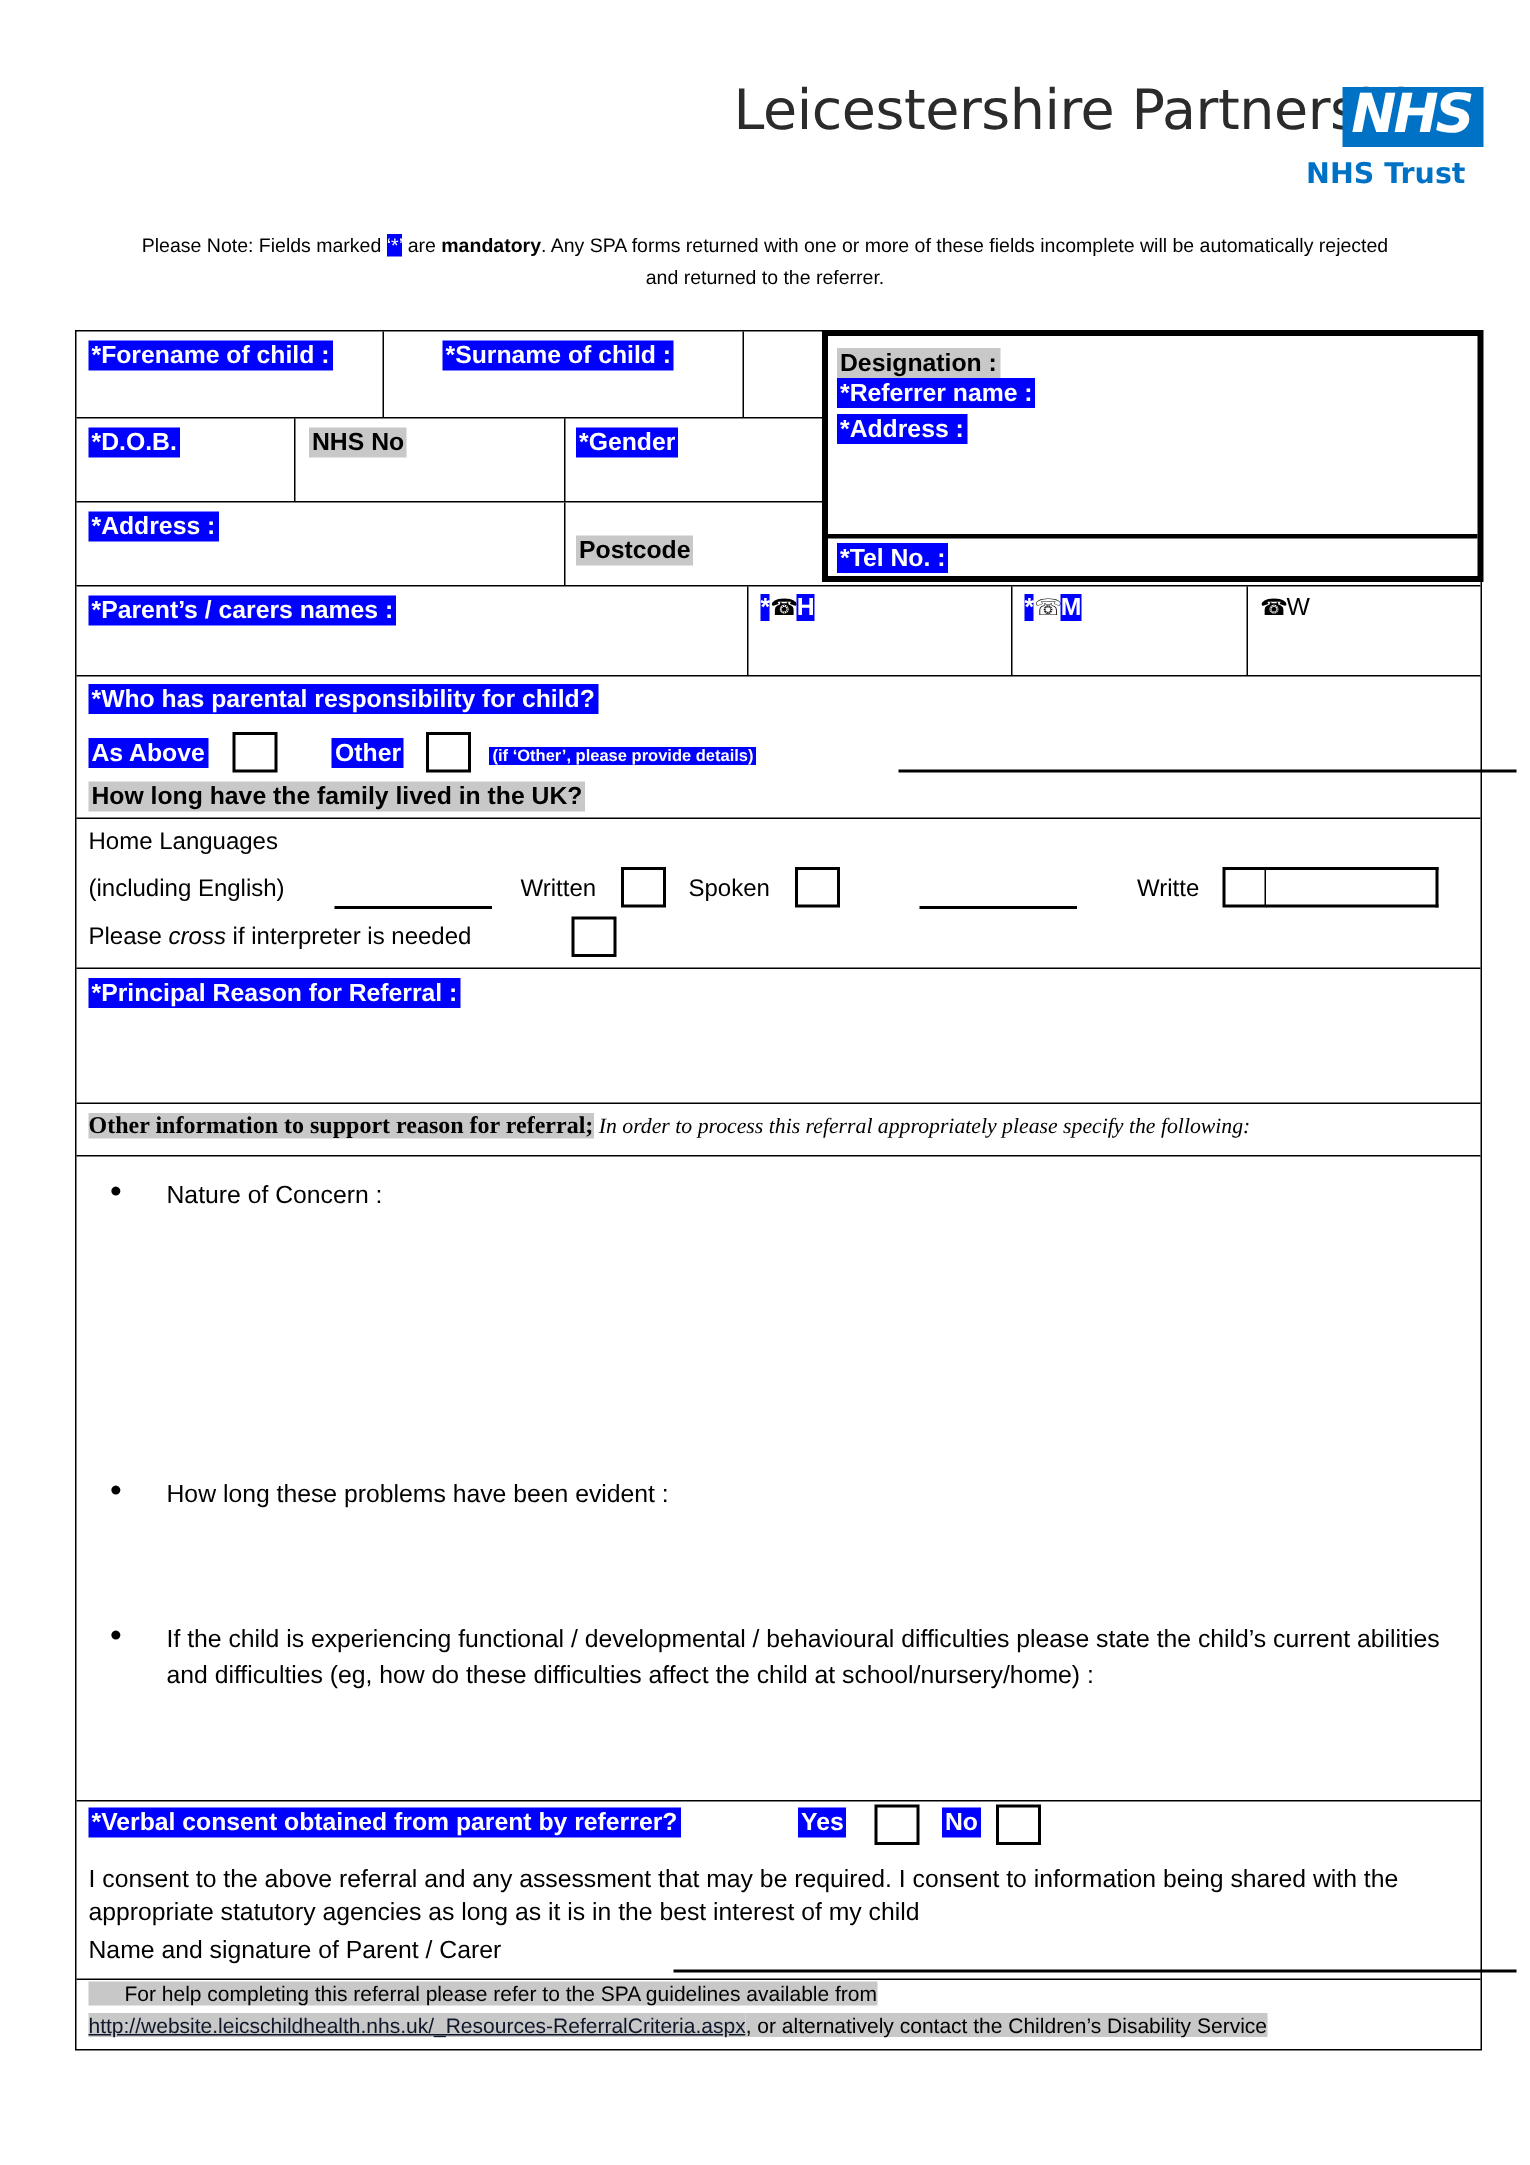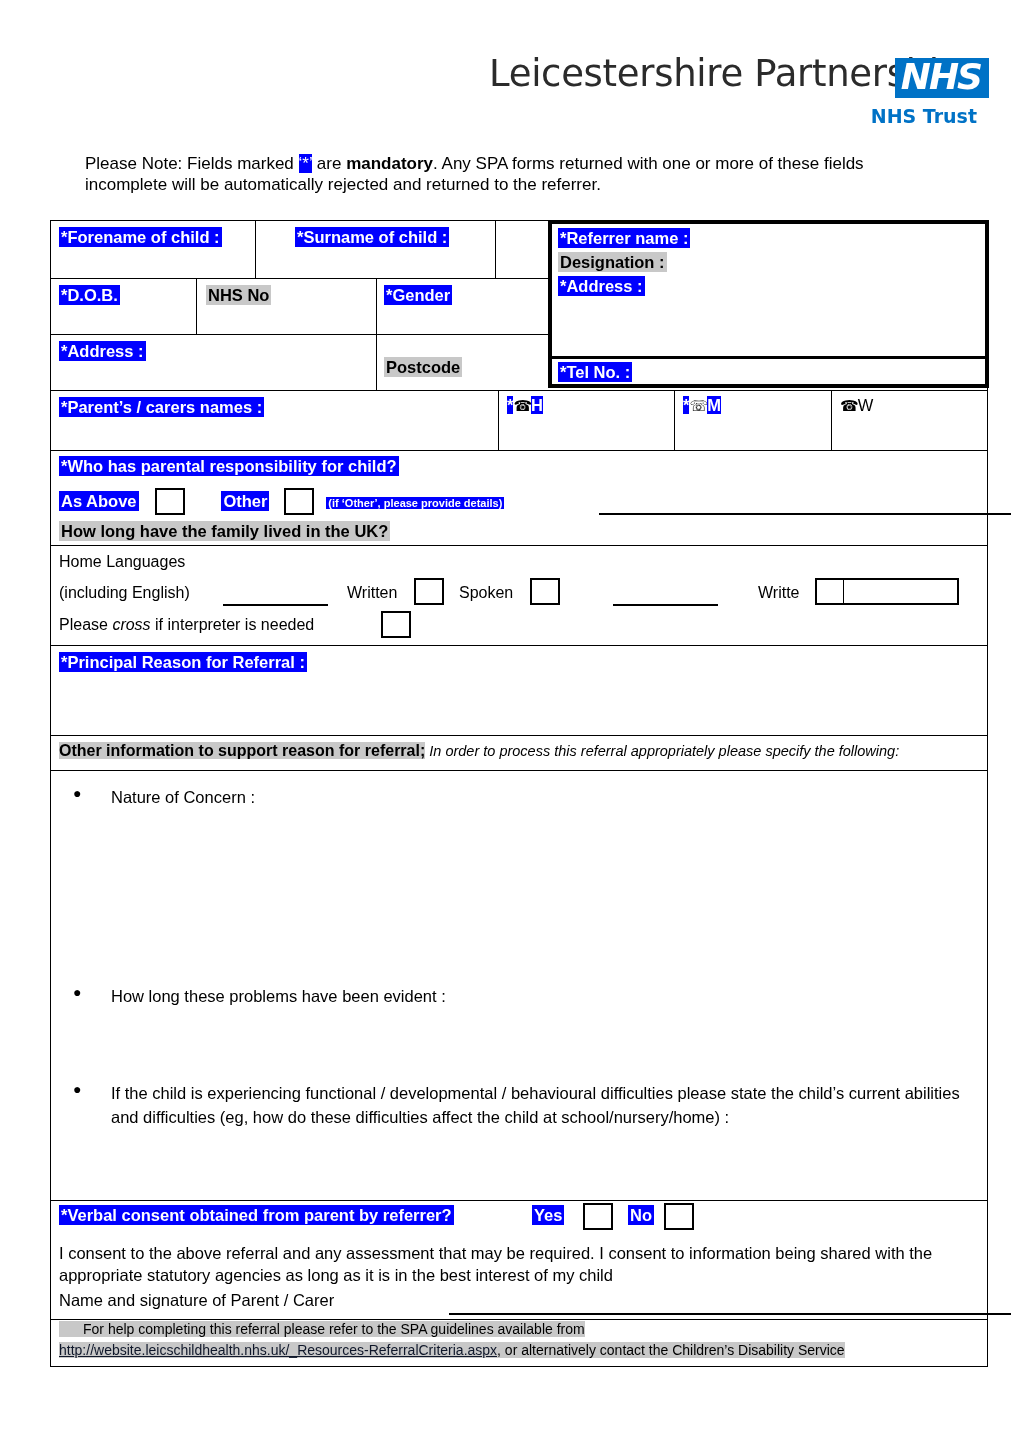--- a/index.html
+++ b/index.html
@@ -6,21 +6,21 @@
   body{width:1020px;height:1443px;font-family:"Liberation Sans",sans-serif;color:#000;position:relative;overflow:hidden;}
   .page{position:relative;width:1020px;height:1443px;}
 
   
   .logo{position:absolute;left:489px;top:52px;width:500px;height:86px;}
   .logo-main{position:absolute;left:0;top:0;font-size:37px;letter-spacing:-.3px;color:#2b2b2b;font-family:"DejaVu Sans",sans-serif;white-space:nowrap;}
   .logo-nhs{position:absolute;right:0;top:6px;background:#0072c6;color:#fff;font-family:"DejaVu Sans",sans-serif;font-style:italic;font-weight:bold;font-size:36px;letter-spacing:-2px;padding:1px 8px 3px 6px;line-height:1;}
   .logo-trust{position:absolute;right:12px;top:53px;color:#0072c6;font-family:"DejaVu Sans",sans-serif;font-weight:bold;font-size:19px;}
 
   
-  .note{position:absolute;left:85px;top:153px;width:850px;font-size:17px;line-height:21px;}
+  .note{position:absolute;left:85px;top:153px;width:850px;text-align:center;font-size:13px;line-height:21px;}
   .hl-blue{background:#0000ff;color:#ffffff;}
   .hl-grey{background:#c8c8c8;color:#000000;}
   b.nb{font-weight:bold;}
 
   
   .frame{position:absolute;left:50px;top:220px;width:938px;border:1.5px solid #000;box-sizing:border-box;}
 
   .row{position:relative;border-bottom:1.5px solid #000;box-sizing:border-box;}
   .row:last-child{border-bottom:none;}
   .cellline{position:absolute;top:0;bottom:0;width:0;border-left:1.5px solid #000;}
@@ -86,22 +86,22 @@
   <div class="frame">
 
     <div class="row" id="r-names">
       <div class="cellline" style="left:204px;"></div>
       <div class="cellline" style="left:444px;"></div>
       <span class="pad lbl hl-blue">*Forename of child :</span>
       <span class="lbl hl-blue" style="position:absolute;left:212px;top:6px;margin-left:32px;">*Surname of child :</span>
 
       <div class="referrer-box">
         <div class="referrer-inner">
+          <div style="margin-top:4px;"><span class="lbl hl-grey">Designation :</span></div>
           <div><span class="lbl hl-blue">*Referrer name :</span></div>
-          <div style="margin-top:4px;"><span class="lbl hl-grey">Designation :</span></div>
           <div style="margin-top:4px;"><span class="lbl hl-blue">*Address :</span></div>
         </div>
         <div class="referrer-tel">
           <span class="t lbl hl-blue">*Tel No. :</span>
         </div>
       </div>
     </div>
 
     <div class="row" id="r-dob">
       <div class="cellline" style="left:145px;"></div>
@@ -161,21 +161,21 @@
 
       <span style="position:absolute;left:8px;top:70px;"><span>Please </span><span class="italic">cross</span><span> if interpreter is needed</span></span>
       <span class="chkbox" style="position:absolute;left:330px;top:65px;"></span>
     </div>
 
     <div class="row" id="r-reason">
       <span class="lbl hl-blue" style="position:absolute;left:8px;top:6px;">*Principal Reason for Referral :</span>
     </div>
 
     <div class="row" id="r-other">
-      <span style="position:absolute;left:8px;top:6px;white-space:nowrap;"><b class="hl-grey" style="font-size:16px;">Other information to support reason for referral;</b><span class="italic" style="font-size:14.5px;"> In order to process this referral appropriately please specify the following:</span></span>
+      <span style="position:absolute;left:8px;top:6px;white-space:nowrap;font-family:Liberation Serif, serif;"><b class="hl-grey" style="font-size:16px;">Other information to support reason for referral;</b><span class="italic" style="font-size:14.5px;"> In order to process this referral appropriately please specify the following:</span></span>
     </div>
 
     <div class="row" id="r-bullets">
       <div class="bullet" style="top:14px;">
         <span class="dot">●</span>
         <span class="btxt">Nature of Concern :</span>
       </div>
       <div class="bullet" style="top:213px;">
         <span class="dot">●</span>
         <span class="btxt">How long these problems have been evident :</span>

